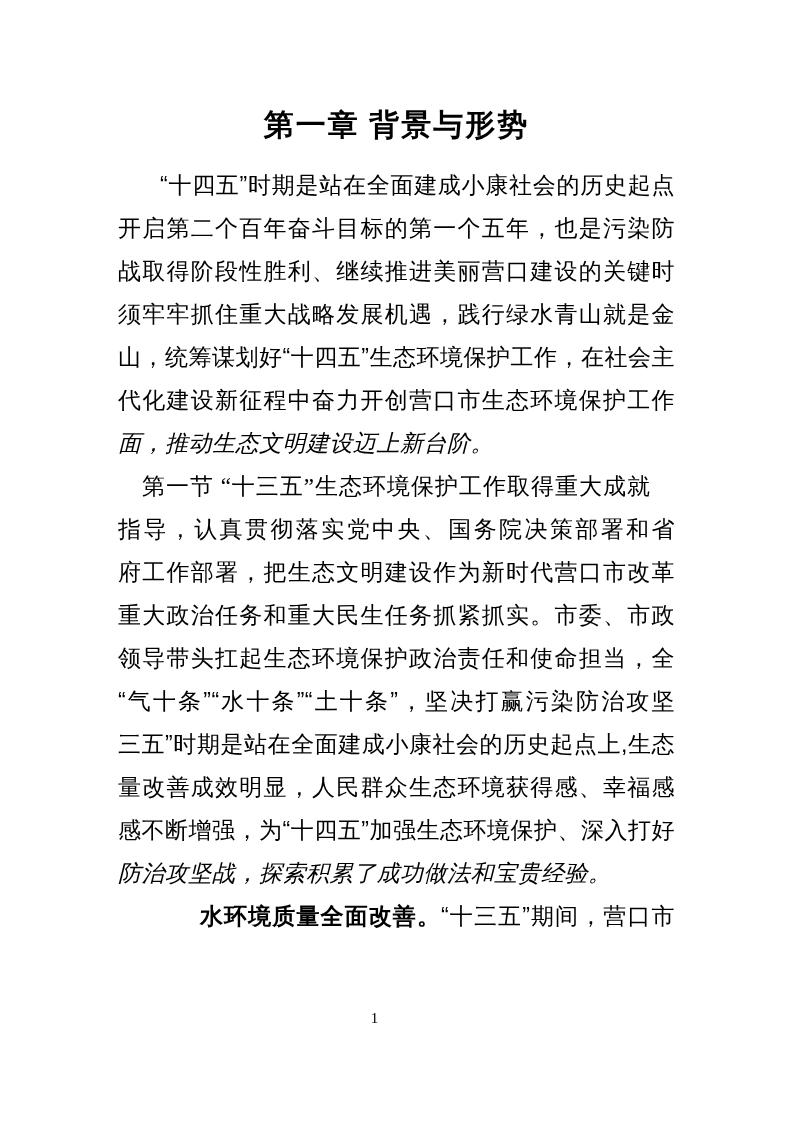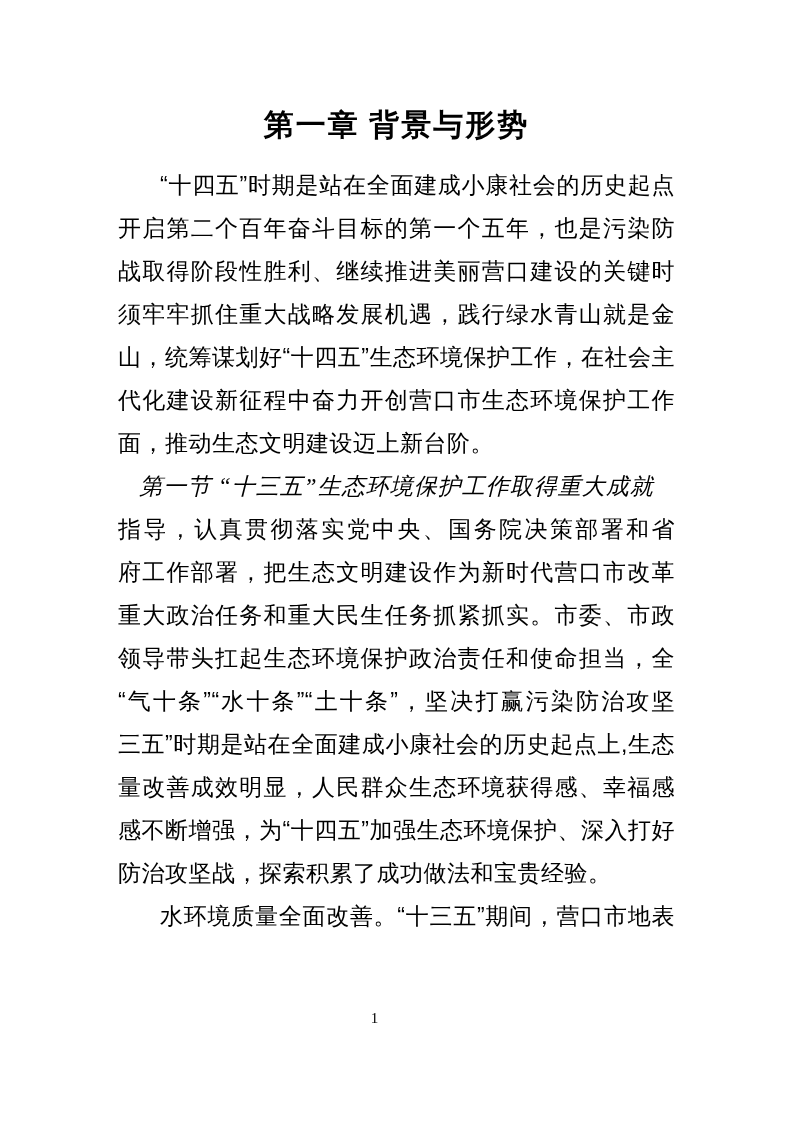--- a/index.html
+++ b/index.html
@@ -43,30 +43,31 @@
     text-align: justify;
     text-align-last: justify;
     overflow: hidden;
     letter-spacing: 0.5px;
   }
   .line.first {
     text-indent: 42px;
   }
   .line.last {
     text-align-last: left;
+    font-style: italic;
   }
   .line .bold {
-    font-weight: 400;
+    font-weight: 700;
+    margin-left: 40px;
   }
   .section-heading {
     height: 43px;
     line-height: 43px;
     text-align: center;
     font-family: "Liberation Serif", serif;
-    font-style: italic;
     font-size: 23px;
     letter-spacing: 1px;
     color: #000000;
   }
   .page-number {
     position: absolute;
     left: 0;
     right: 0;
     top: 1006px;
     height: 24px;

